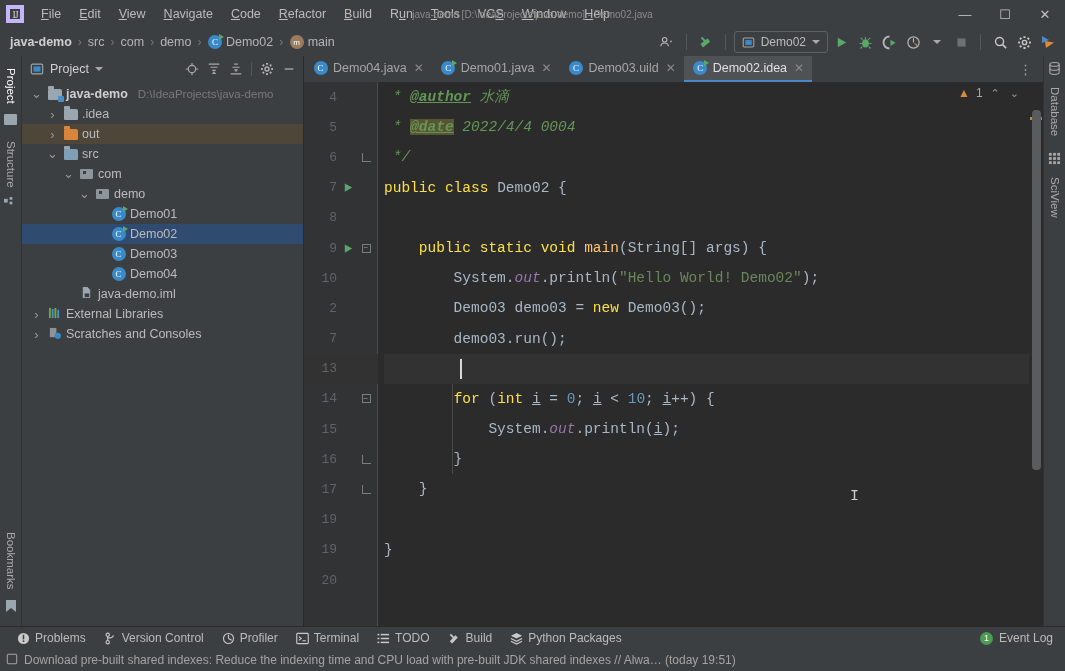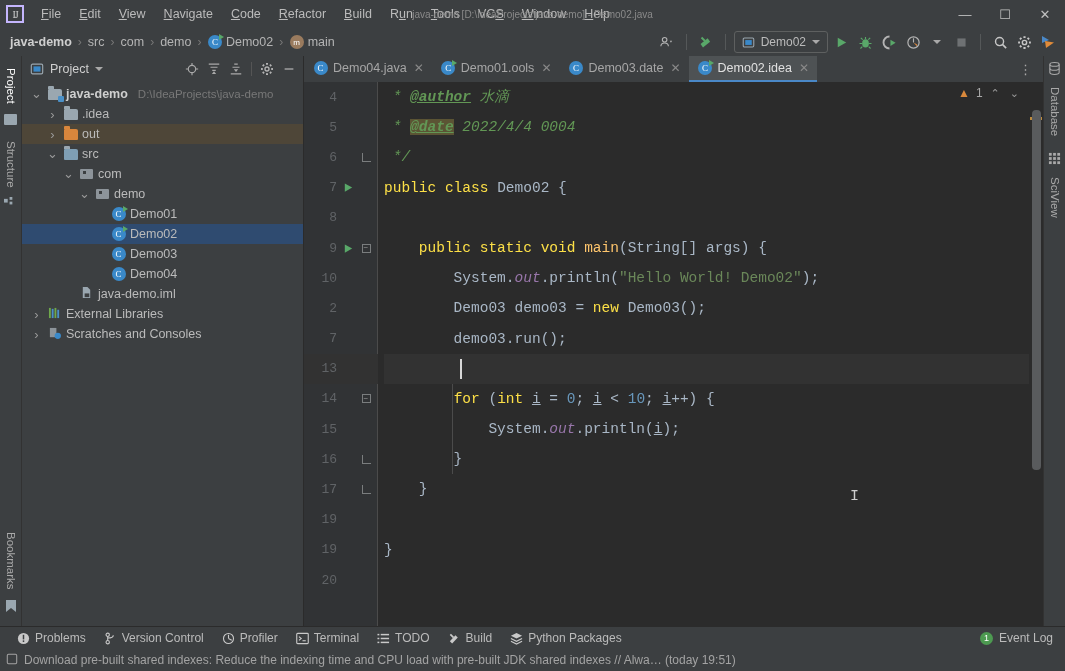--- a/index.html
+++ b/index.html
@@ -13,21 +13,21 @@
   }
   .app { width: 1065px; height: 671px; display: flex; flex-direction: column; position: relative; }
 
   
   .titlebar {
     height: 28px; background: #3c3f41; display: flex; align-items: center;
     flex: 0 0 28px; position: relative;
   }
   .ij-logo {
     width: 18px; height: 18px; margin-left: 6px; margin-right: 8px;
-    border: 2px solid #c4b5fd; color: #d0d0d0; font-size: 10px;
+    border: 4px solid #c4b5fd; color: #d0d0d0; font-size: 10px;
     font-family: "Liberation Serif", serif;
     display: flex; align-items: center; justify-content: center; letter-spacing: -1px;
     background: #3c3f41;
   }
   .menu { display: flex; align-items: center; gap: 0px; }
   .menu-item {
     padding: 4px 9px; color: #bbbbbb; font-size: 12.5px; white-space: nowrap; cursor: default;
   }
   .menu-item u { text-decoration: underline; }
   .win-title {
@@ -539,28 +539,28 @@
             <span class="ic">
               <span class="cls">C</span>
             </span>
             <span>Demo04.java</span>
             <span class="x">✕</span>
           </div>
           <div class="tab">
             <span class="ic">
               <span class="cls run">C</span>
             </span>
-            <span>Demo01.ools</span>
+            <span>Demo01.java</span>
             <span class="x">✕</span>
           </div>
           <div class="tab">
             <span class="ic">
               <span class="cls">C</span>
             </span>
-            <span>Demo03.date</span>
+            <span>Demo03.uild</span>
             <span class="x">✕</span>
           </div>
           <div class="tab active">
             <span class="ic">
               <span class="cls run">C</span>
             </span>
             <span>Demo02.idea</span>
             <span class="x">✕</span>
           </div>
           <div class="tabs-right">

